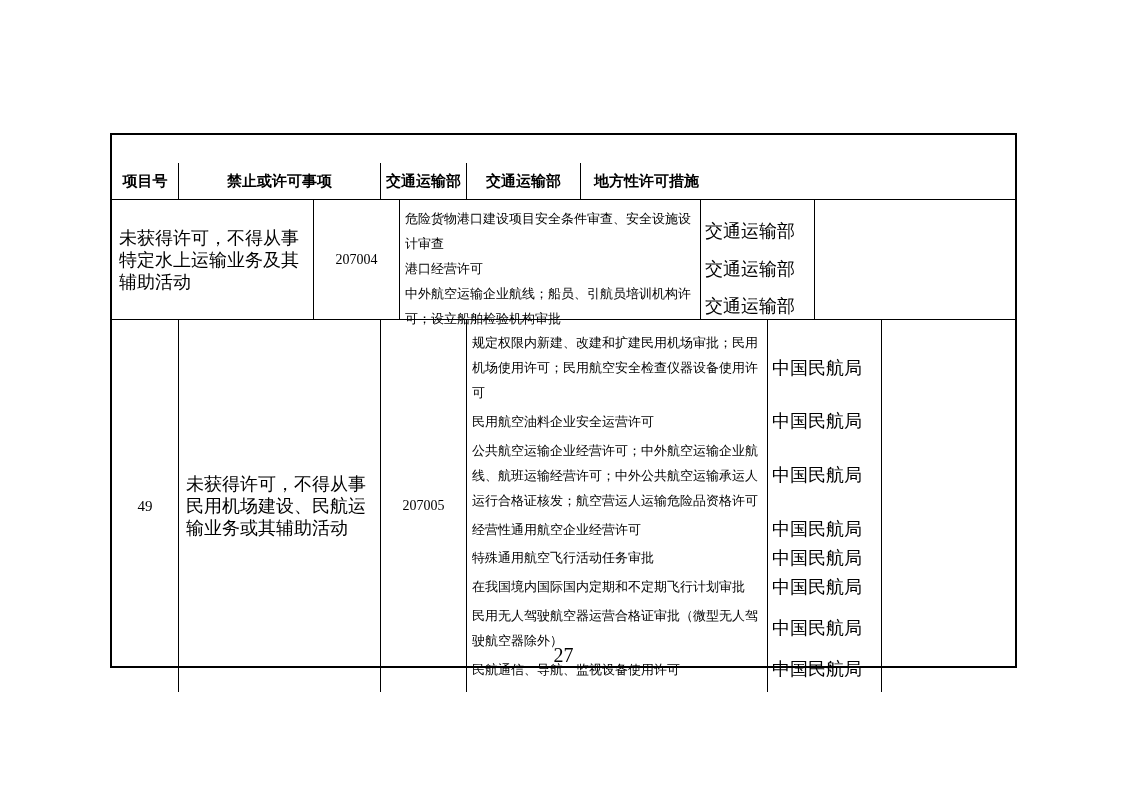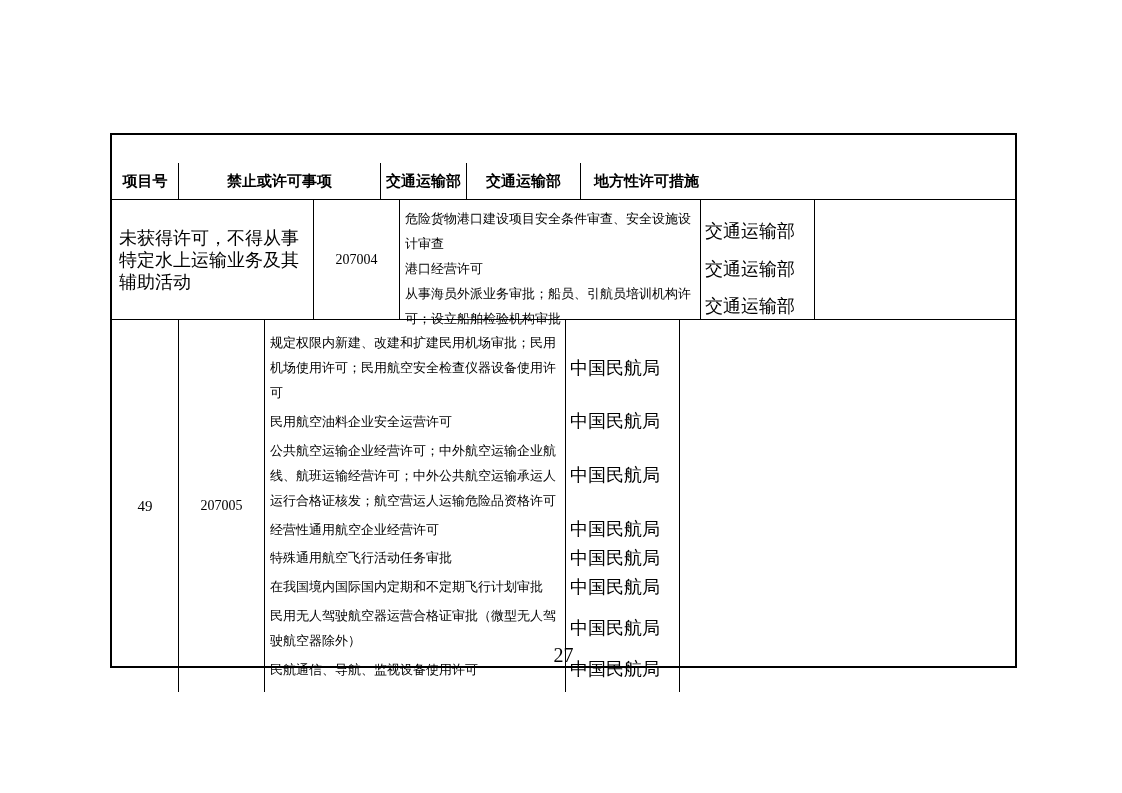--- a/index.html
+++ b/index.html
@@ -137,31 +137,32 @@
           <div class="subrow">
             <div class="measure">危险货物港口建设项目安全条件审查、安全设施设计审查</div>
             <div class="authority">交通运输部</div>
             <div class="local"></div>
           </div>
           <div class="subrow">
             <div class="measure">港口经营许可</div>
             <div class="authority">交通运输部</div>
           </div>
           <div class="subrow">
-            <div class="measure">从事海员外派业务审批；船员、引航员培训机构许可；设立船舶检验机构审批</div>
+            <div class="measure">中外航空运输企业航线；船员、引航员培训机构许可；设立船舶检验机构审批</div>
             <div class="authority">交通运输部</div>
           </div>
         </div>
         <div class="vline vline-1"></div>
         <div class="vline vline-2"></div>
       </div>
     </div>
 
     <div class="data-row row-49">
       <div class="cell cell-id">49</div>
+      <div class="cell cell-item">未获得许可，不得从事民用机场建设、民航运输业务或其辅助活动</div>
       <div class="cell cell-code">207005</div>
       <div class="combined">
         <div class="subrows">
           <div class="subrow">
             <div class="measure">规定权限内新建、改建和扩建民用机场审批；民用机场使用许可；民用航空安全检查仪器设备使用许可</div>
             <div class="authority">中国民航局</div>
             <div class="local"></div>
           </div>
           <div class="subrow">
             <div class="measure">民用航空油料企业安全运营许可</div>

